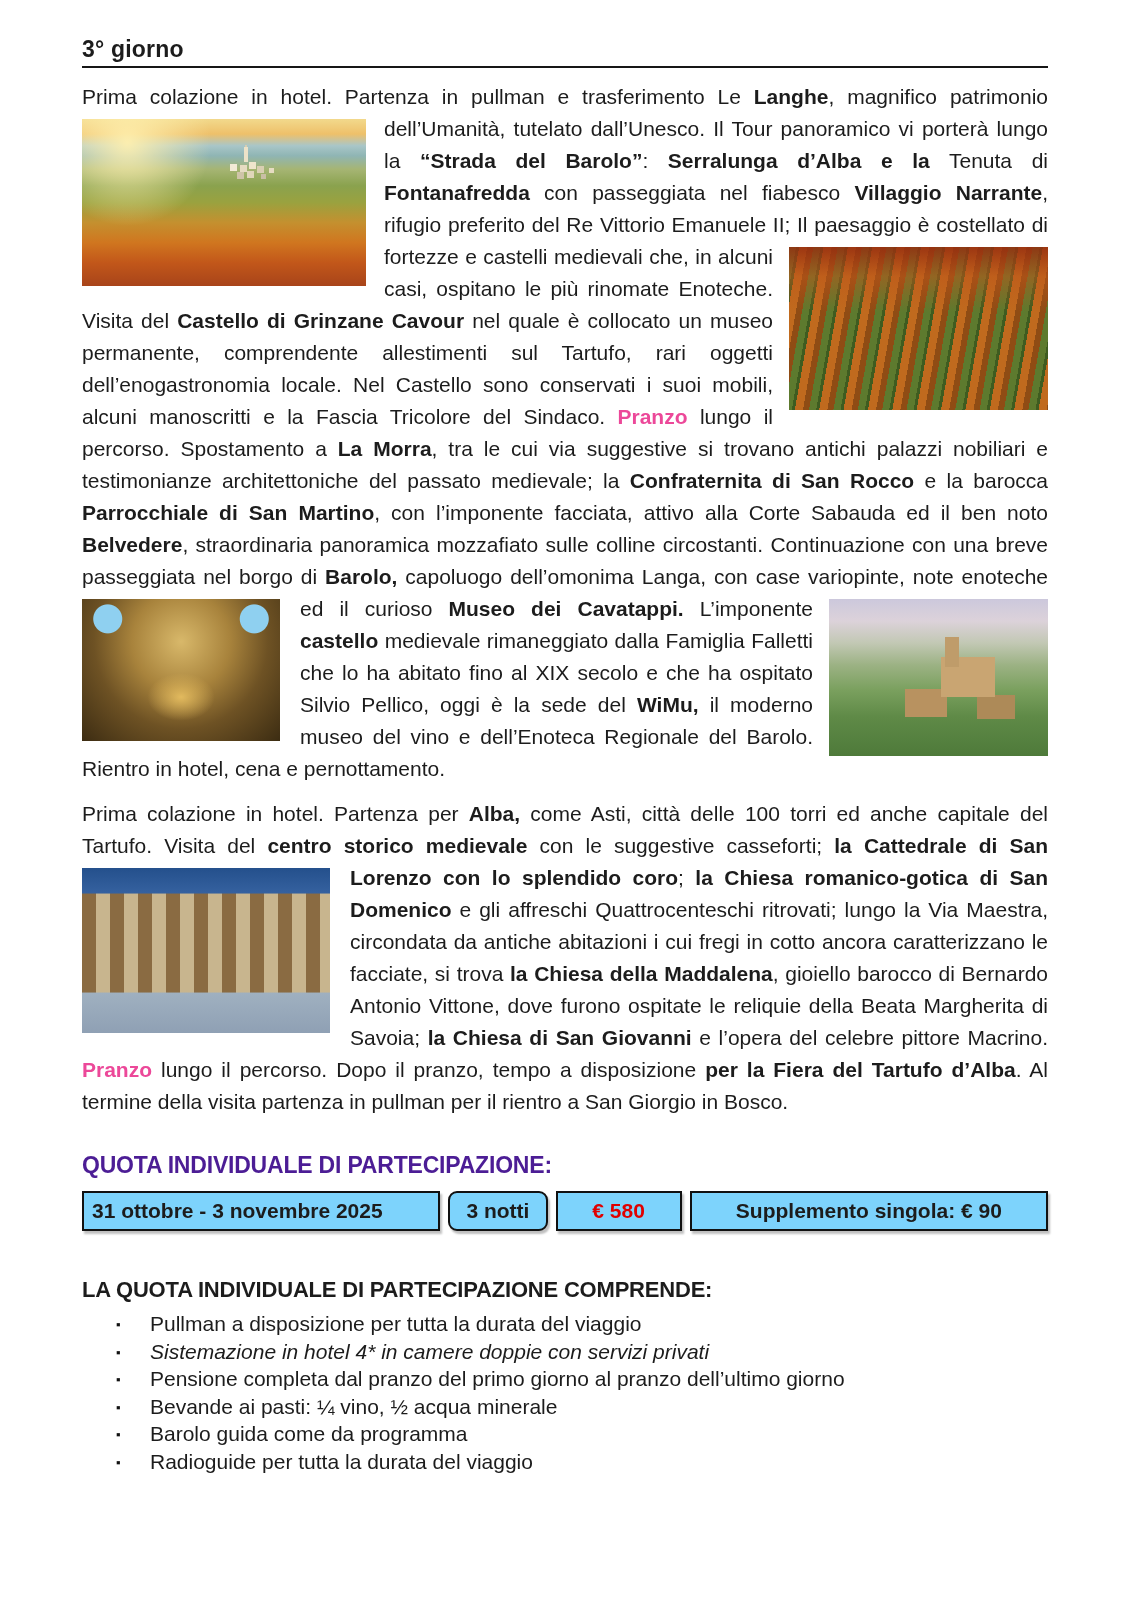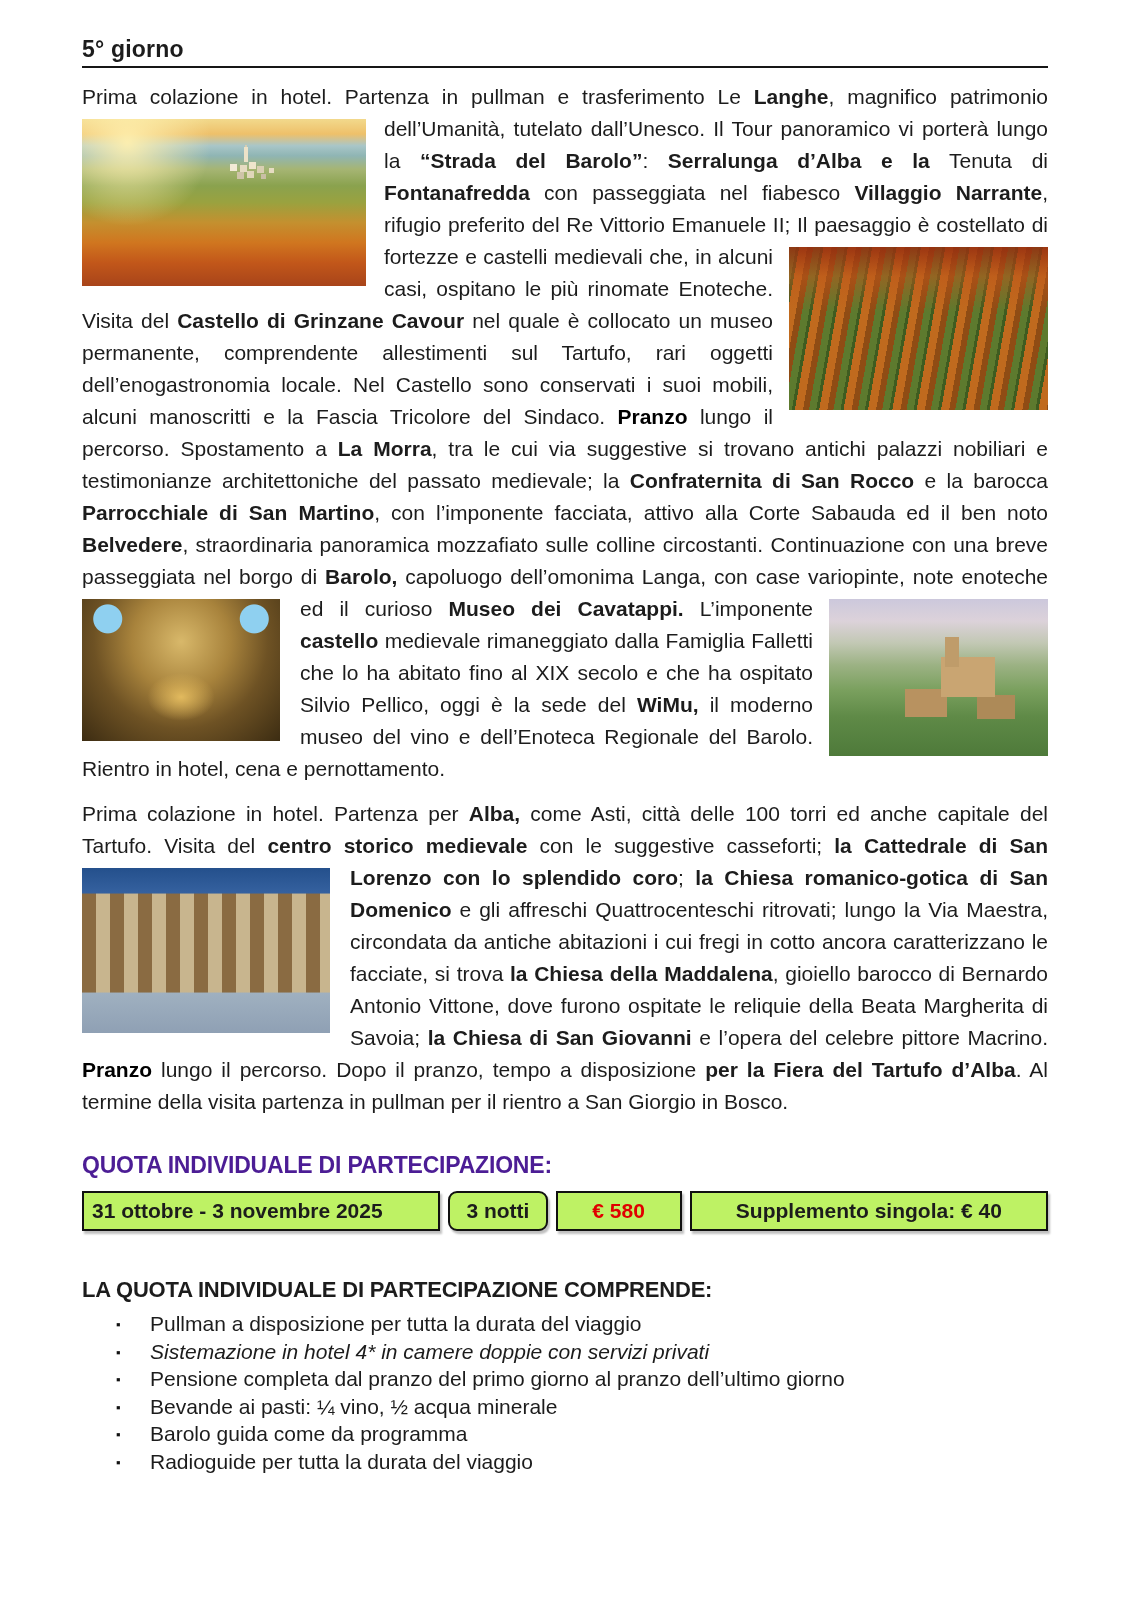--- a/index.html
+++ b/index.html
@@ -15,21 +15,21 @@
     font-weight:700;font-size:23px;letter-spacing:.2px;
     border-bottom:2.5px solid #161616;padding-bottom:3px;clear:both;
   }
   .day-head .lbl{white-space:nowrap;}
   .day-head .ttl{text-align:right;}
 
   
   .para{margin:13px 0 0;text-align:justify;font-size:21px;line-height:32px;}
   .b{font-weight:700}
   .i{font-style:italic}
-  .r{color:#000000}
+  .r{color:#ec4899}
 
   
   .ph{display:block;position:relative;overflow:hidden;float:left;}
   .ph-a{
     width:284px;height:167px;margin:6px 18px 6px 0;
     background:
       radial-gradient(circle at 16% 14%, rgba(255,240,175,.95), rgba(255,240,175,0) 30%),
       linear-gradient(180deg,#f2d98c 0%,#eec06a 9%,#a9c6c8 16%,#8fb5b4 22%,#a6b574 30%,#8aa24e 40%,#9aa23f 50%,#c4902f 62%,#d0761f 74%,#c2571a 86%,#a8441a 100%);
   }
   .ph-a::before{content:"";position:absolute;left:52%;top:27%;width:7px;height:7px;background:#f2ead6;
@@ -69,54 +69,54 @@
       repeating-linear-gradient(90deg,#8a6b42 0 14px,#c8b58e 14px 28px);
   }
 
   
   .quota-head{margin:34px 0 0;font-size:23px;color:#4c1d95;font-weight:700;letter-spacing:-.2px;clear:both;}
   .price-table{
     width:calc(100% + 16px);margin:12px 0 0 -8px;
     border-collapse:separate;border-spacing:8px 0;
     font-size:21px;font-weight:700;table-layout:fixed;
   }
-  .price-table td{border:2px solid #111;padding:6px 8px;box-shadow:2px 3px 2px rgba(0,0,0,.25);background:#bef264;}
+  .price-table td{border:2px solid #111;padding:6px 8px;box-shadow:2px 3px 2px rgba(0,0,0,.25);background:#7dd3fc;}
   .td-date{width:38%;text-align:left;padding-left:12px;}
   .td-nights{width:9%;text-align:center;border-radius:9px;}
   .td-price{width:12%;text-align:center;color:#e00000;}
   .td-supp{width:38%;text-align:center;}
 
   
   .sec-head{margin:44px 0 0;font-size:22px;font-weight:700;letter-spacing:-.2px;}
   .sec-head.first{margin-top:46px;}
   ul.doc-list{list-style:none;margin:8px 0 0;padding:0 0 0 34px;font-size:21px;line-height:26.5px;}
   ul.doc-list li{margin:0;}
   ul.doc-list li::before{content:"▪";display:inline-block;width:34px;font-size:13px;vertical-align:2px;color:#111;}
 </style>
 </head>
 <body>
 
 <div class="page">
 
   <div class="day-head">
-    <span class="lbl">5° giorno</span>
+    <span class="lbl">3° giorno</span>
   </div>
   <p class="para"><span>Prima colazione in hotel. Partenza in pullman e trasferimento Le </span><span class="b">Langhe</span><span>, magnifico patrimonio </span><span class="ph ph-a" role="img" aria-label="Langhe vineyard hills and village at sunrise"></span><span>dell’Umanità, tutelato dall’Unesco. Il Tour panoramico vi porterà lungo la </span><span class="b">“Strada del Barolo”</span><span>: </span><span class="b">Serralunga d’Alba e la</span><span> Tenuta di </span><span class="b">Fontanafredda</span><span> con passeggiata nel fiabesco </span><span class="b">Villaggio Narrante</span><span>, rifugio preferito del Re Vittorio Emanuele II; Il paesaggio è </span><span class="ph ph-b" role="img" aria-label="Autumn vineyard rows in Piedmont"></span><span>costellato di fortezze e castelli medievali che, in alcuni casi, ospitano le più rinomate Enoteche.  Visita del </span><span class="b">Castello di Grinzane Cavour</span><span> nel quale è collocato un museo permanente, comprendente allestimenti sul Tartufo, rari oggetti dell’enogastronomia locale. Nel Castello sono conservati i suoi mobili, alcuni manoscritti e la Fascia Tricolore del Sindaco.  </span><span class="b r">Pranzo</span><span> lungo il percorso. Spostamento a </span><span class="b">La Morra</span><span>, tra le cui via suggestive si trovano antichi palazzi nobiliari e testimonianze architettoniche del passato medievale; la </span><span class="b">Confraternita di San Rocco</span><span> e la barocca </span><span class="b">Parrocchiale di San Martino</span><span>, con l’imponente facciata, attivo alla Corte Sabauda ed il ben noto </span><span class="b">Belvedere</span><span>, straordinaria panoramica mozzafiato sulle colline circostanti. Continuazione con una breve passeggiata nel borgo di </span><span class="b">Barolo,</span><span> capoluogo dell’omonima Langa, con case variopinte, note enoteche </span><span class="ph ph-d" role="img" aria-label="Aerial view of the Castle of Grinzane Cavour"></span><span class="ph ph-c" role="img" aria-label="Baroque church interior with golden altar"></span><span>ed il curioso </span><span class="b">Museo dei Cavatappi.</span><span> L’imponente </span><span class="b">castello</span><span> medievale rimaneggiato dalla Famiglia Falletti che lo ha abitato fino al XIX secolo e che ha ospitato Silvio Pellico, oggi è la sede del </span><span class="b">WiMu,</span><span> il moderno museo del vino e dell’Enoteca Regionale del Barolo.   Rientro in hotel, cena e pernottamento.</span></p>
 
   <p class="para"><span>Prima colazione in hotel. Partenza per </span><span class="b">Alba,</span><span> come Asti, città delle 100 torri ed anche capitale del Tartufo. Visita del </span><span class="b">centro storico medievale</span><span> con le suggestive casseforti; </span><span class="b">la Cattedrale di San </span><span class="ph ph-e" role="img" aria-label="Interior of Alba Cathedral"></span><span class="b">Lorenzo con lo splendido coro</span><span>; </span><span class="b">la Chiesa romanico-gotica di San Domenico</span><span> e gli affreschi Quattrocenteschi ritrovati; lungo la Via Maestra, circondata da antiche abitazioni i cui fregi in cotto ancora caratterizzano le facciate, si trova </span><span class="b">la Chiesa della Maddalena</span><span>, gioiello barocco di Bernardo Antonio Vittone, dove furono ospitate le reliquie della Beata Margherita di Savoia; </span><span class="b">la Chiesa di San Giovanni</span><span> e l’opera del celebre pittore Macrino. </span><span class="b r">Pranzo</span><span> lungo il percorso. Dopo il pranzo, tempo a disposizione </span><span class="b">per la Fiera del Tartufo d’Alba</span><span>. Al termine della visita partenza in pullman per il rientro a San Giorgio in Bosco.</span></p>
 
   <h3 class="quota-head">QUOTA INDIVIDUALE DI PARTECIPAZIONE:</h3>
 
   <table class="price-table">
     <tbody>
       <tr>
         <td class="td-date">31 ottobre - 3  novembre 2025</td>
         <td class="td-nights">3 notti</td>
         <td class="td-price">€ 580</td>
-        <td class="td-supp">Supplemento singola: € 40</td>
+        <td class="td-supp">Supplemento singola: € 90</td>
       </tr>
     </tbody>
   </table>
 
   <h4 class="sec-head first">LA QUOTA INDIVIDUALE DI PARTECIPAZIONE COMPRENDE:</h4>
   <ul class="doc-list">
     <li><span>Pullman a disposizione per tutta la durata del viaggio</span></li>
     <li><span class="i">Sistemazione in hotel 4* in camere doppie con servizi privati</span></li>
     <li><span>Pensione completa dal pranzo del primo giorno al pranzo dell’ultimo giorno</span></li>
     <li><span>Bevande ai pasti: ¼ vino, ½ acqua minerale</span></li>

